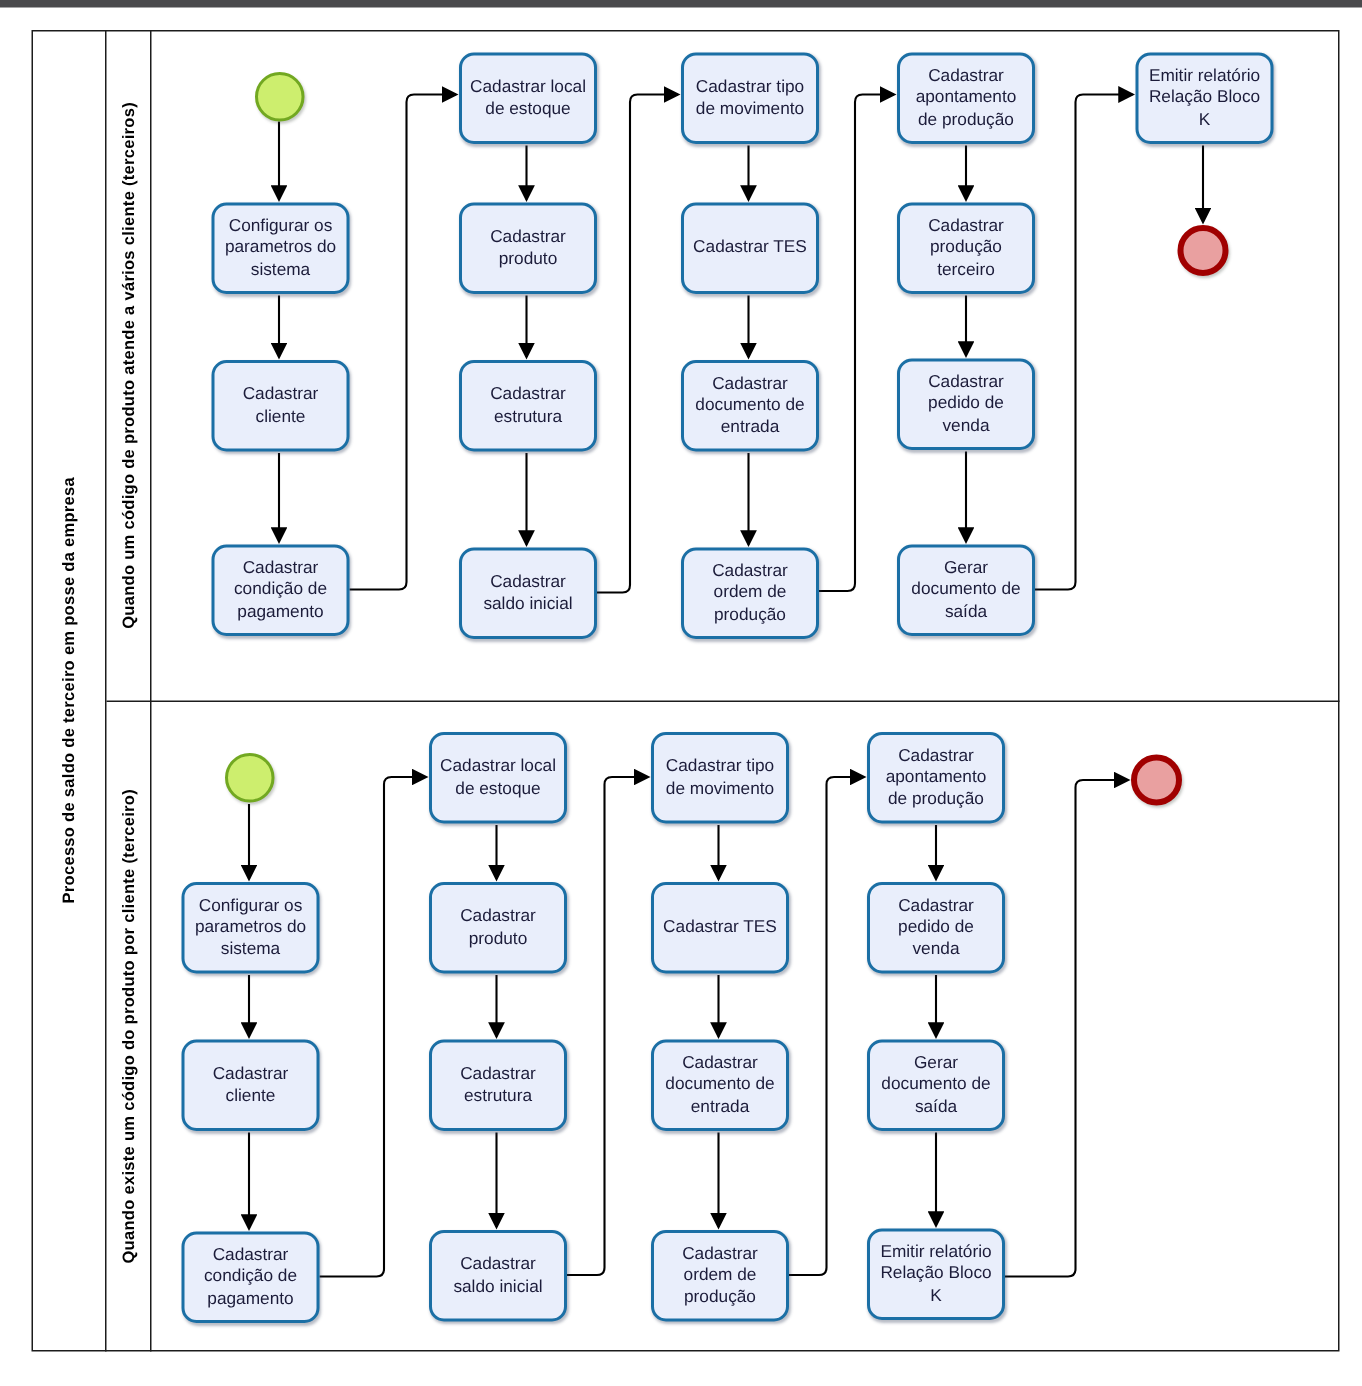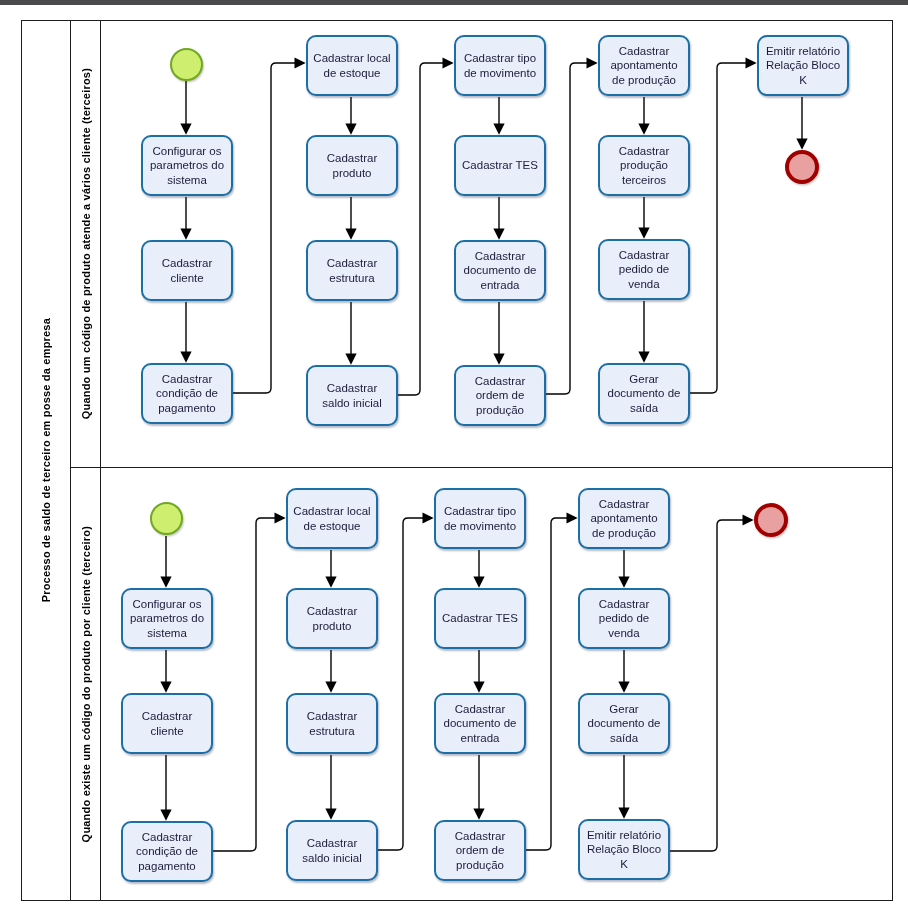--- a/index.html
+++ b/index.html
@@ -127,21 +127,21 @@
   <div class="task" style="left:454px;top:240px;">
       <span>Cadastrar documento de entrada</span>
     </div>
   <div class="task" style="left:454px;top:365px;">
       <span>Cadastrar ordem de produção</span>
     </div>
   <div class="task" style="left:598px;top:35px;">
       <span>Cadastrar apontamento de produção</span>
     </div>
   <div class="task" style="left:598px;top:135px;">
-      <span>Cadastrar produção terceiros</span>
+      <span>Cadastrar produção terceiro</span>
     </div>
   <div class="task" style="left:598px;top:239px;">
       <span>Cadastrar pedido de venda</span>
     </div>
   <div class="task" style="left:598px;top:363px;">
       <span>Gerar documento de saída</span>
     </div>
   <div class="task" style="left:757px;top:35px;">
       <span>Emitir relatório Relação Bloco K</span>
     </div>

